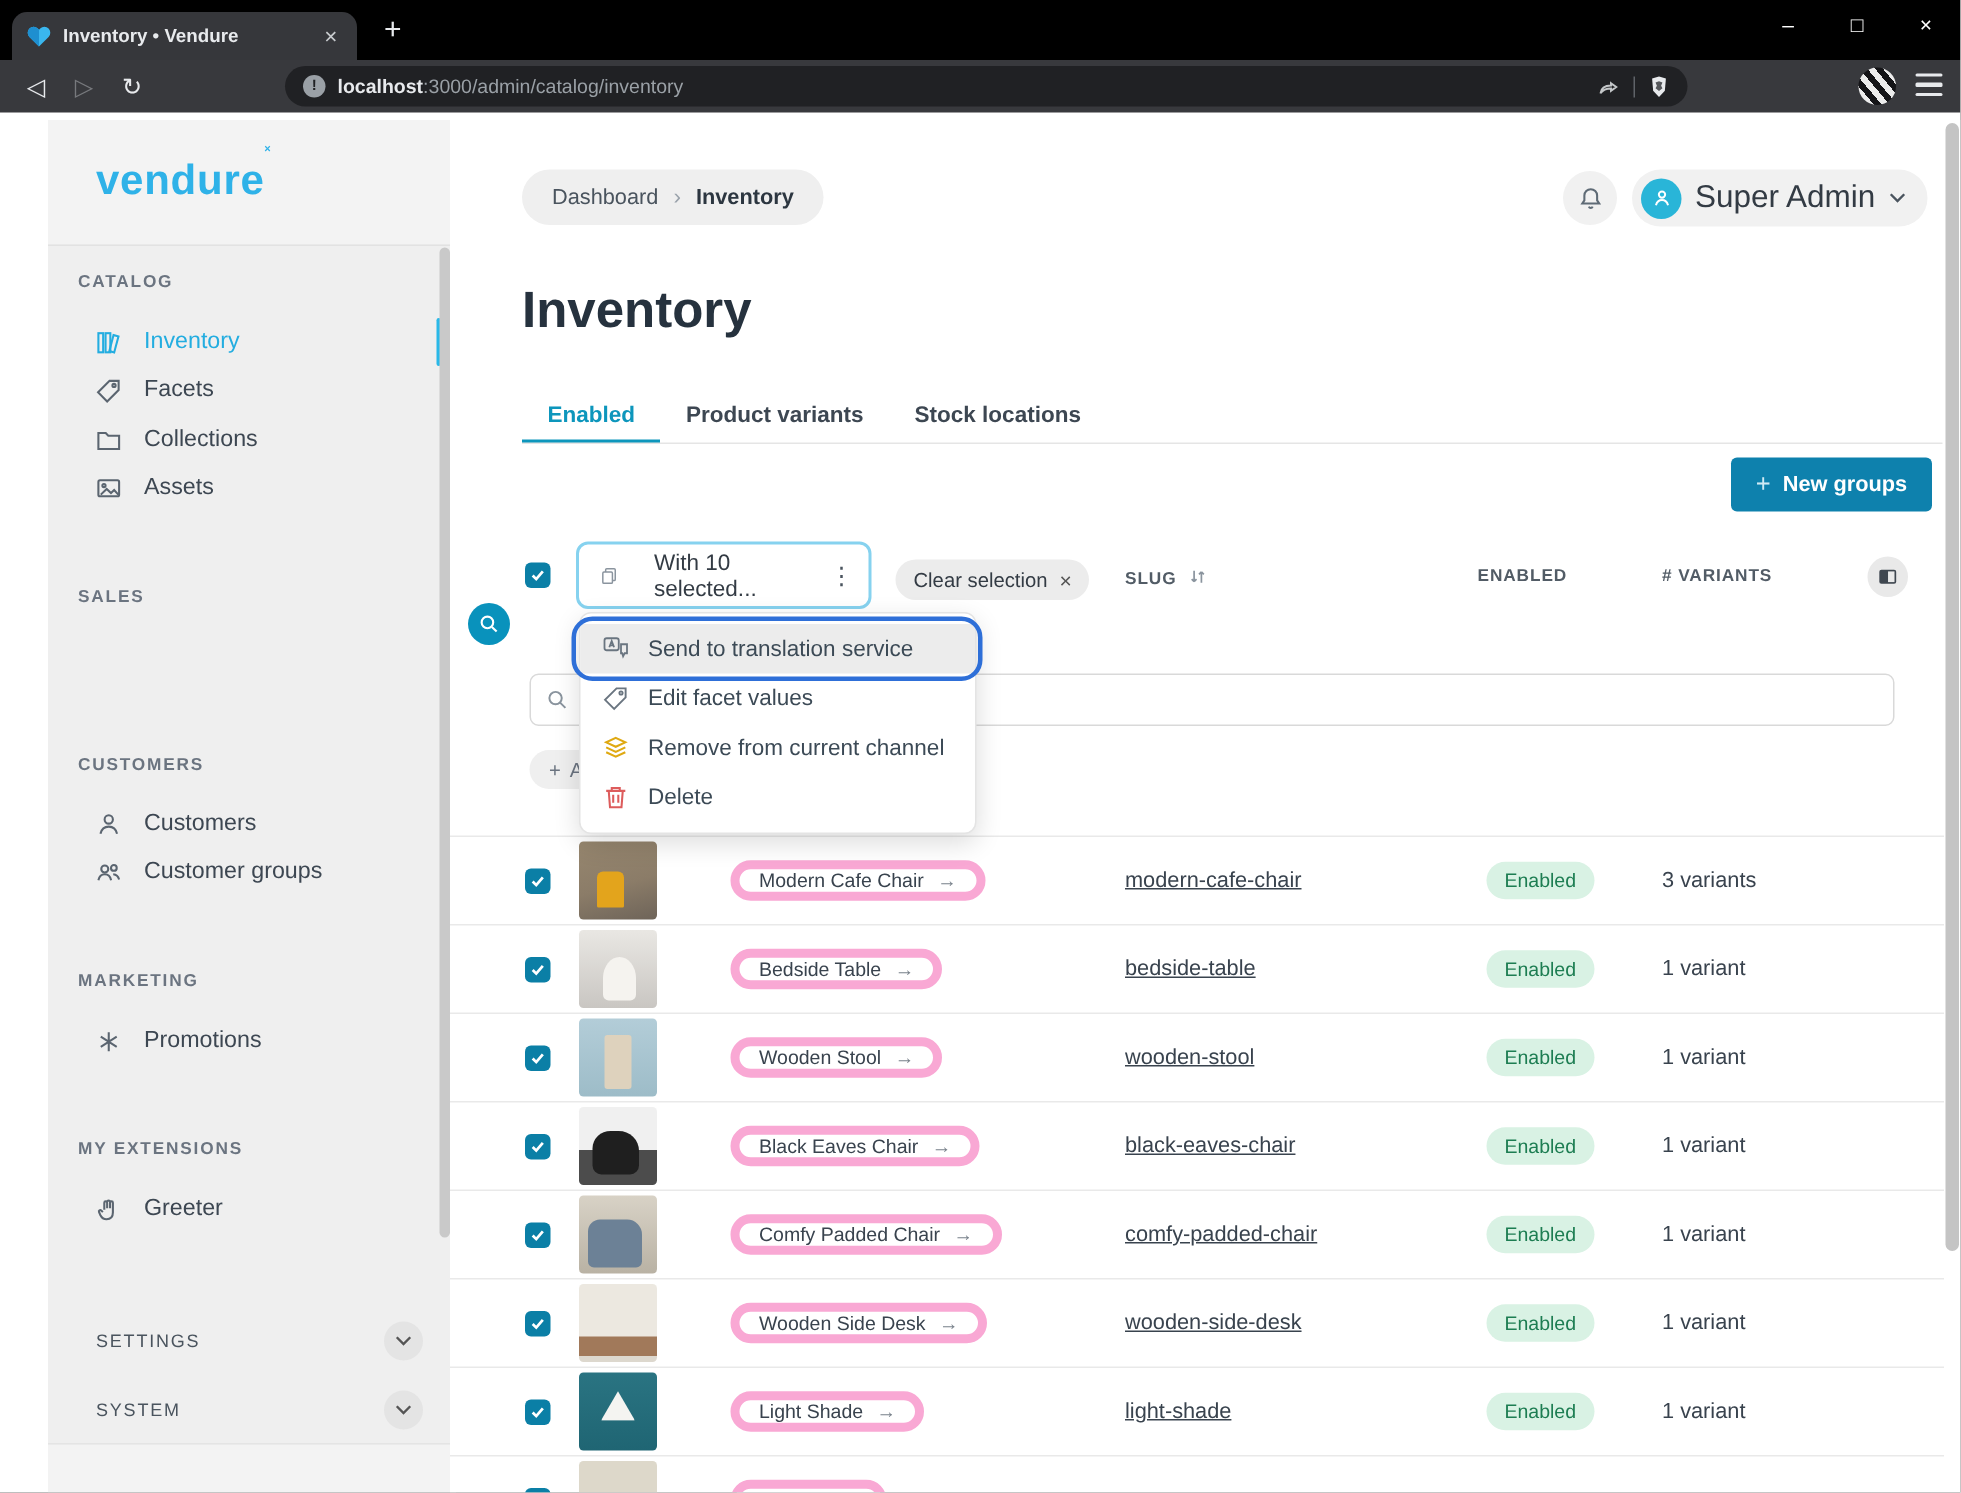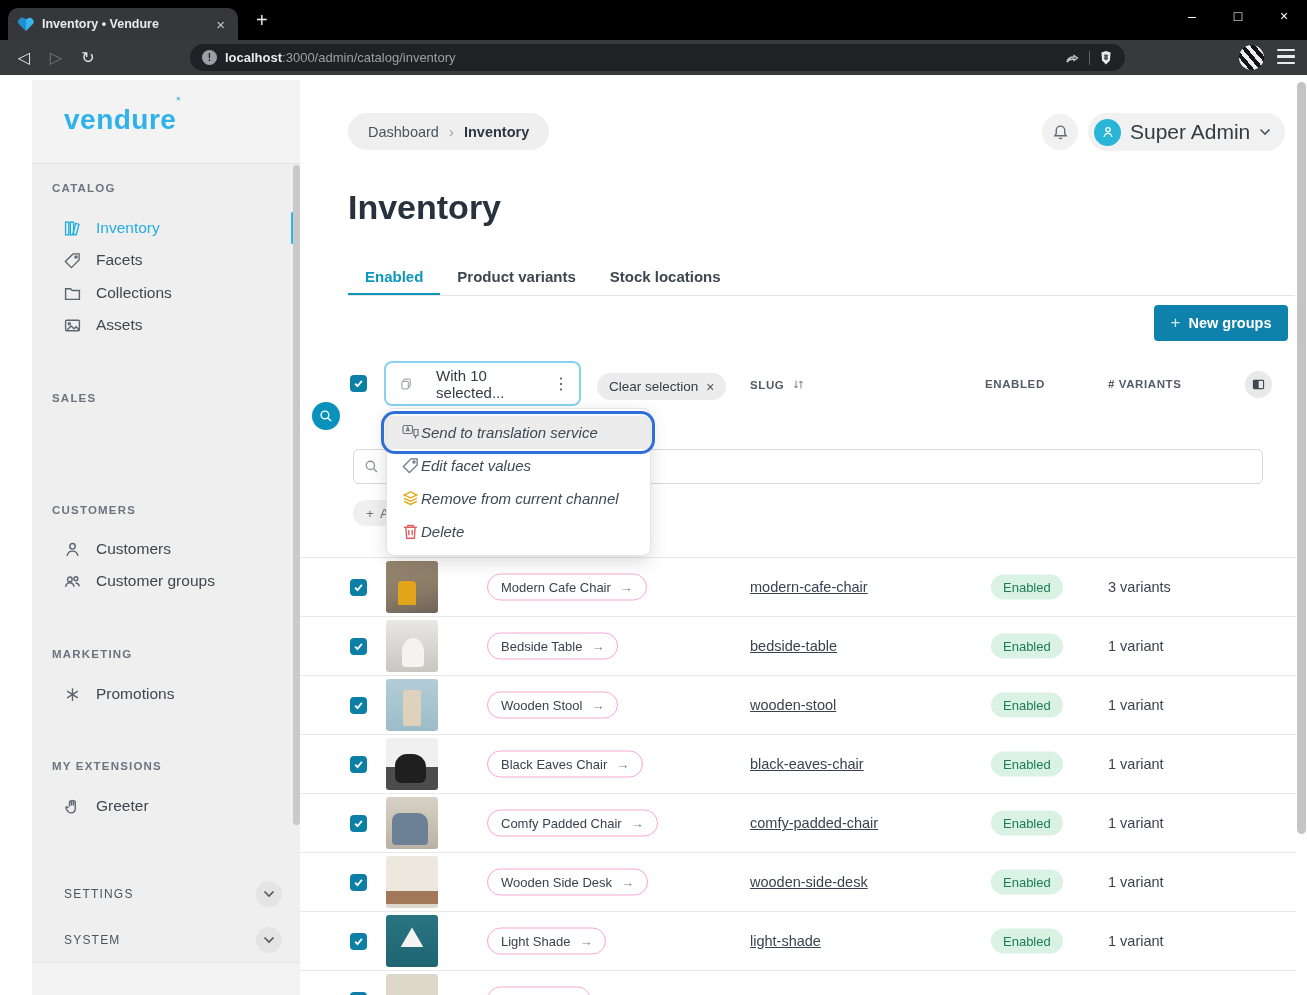--- a/index.html
+++ b/index.html
@@ -99,34 +99,34 @@
                 display:flex; align-items:center; justify-content:center; }
   .search-input { position:absolute; left:53px; top:369px; width:910px; height:35px; border:1px solid #d9d9d9;
                   border-radius:6px; background:#fff; display:flex; align-items:center; padding:0 10px; gap:9px; }
   .caret { width:1.3px; height:18px; background:#222; }
   .add-filter { position:absolute; left:53px; top:420px; height:26px; background:#efefef; border-radius:13px;
                 display:flex; align-items:center; padding:0 13px; gap:6px; font-size:13.5px; color:#6b7480; }
 
   
   .menu { position:absolute; left:86px; top:328px; width:265px; background:#fff; border:1px solid #e4e4e4;
           border-radius:8px; box-shadow:0 6px 18px rgba(0,0,0,.14); padding:7px 0; z-index:10; }
-  .menu-item { height:33px; display:flex; align-items:center; gap:2px; padding:12px 15px; font-size:15px; color:#3c4a56;font-style:italic; }
+  .menu-item { height:33px; display:flex; align-items:center; gap:13px; padding:12px 15px; font-size:15px; color:#3c4a56; }
   .menu-item.highlight { background:#ececec; }
   .menu-item svg { flex:0 0 17px; }
   .click-ring { position:absolute; left:81px; top:331px; width:274px; height:43px; border:3px solid #2e6fd8;
                 border-radius:14px; z-index:11; pointer-events:none; }
 
   
   .rows { position:absolute; left:0; top:477px; right:11px; }
   .row { position:relative; height:59px; border-top:1px solid #e9e9e9; }
   .row .cbx { left:50px; top:21px; }
   .thumb { position:absolute; left:86px; top:3px; width:52px; height:52px; border-radius:3px; overflow:hidden; }
   .thumb .accent { position:absolute; }
   .name-pill { position:absolute; left:187px; top:50%; transform:translateY(-50%); height:27px;
-               border:1px solid #f9a8d4; border-radius:14px; display:inline-flex; align-items:center;
+               border:6px solid #f9a8d4; border-radius:14px; display:inline-flex; align-items:center;
                padding:0 13px; gap:9px; font-size:13px; color:#39434e; background:#fff; text-decoration:none; }
   .name-pill .arr { color:#7a838c; font-size:13px; }
   .row.partial .name-pill { width:104px; }
   .slug { position:absolute; left:450px; top:50%; transform:translateY(-50%); font-size:14.5px; color:#39434e;text-decoration:underline; }
   .badge { position:absolute; left:691px; top:50%; transform:translateY(-50%); height:25px; background:#d9f2e4;
            color:#1d7d52; border-radius:13px; display:inline-flex; align-items:center; padding:0 12px;
            font-size:13px; font-weight:500; }
   .badge:empty { display:none; }
   .variants { position:absolute; left:808px; top:50%; transform:translateY(-50%); font-size:14.5px; color:#39434e; }
 </style>

